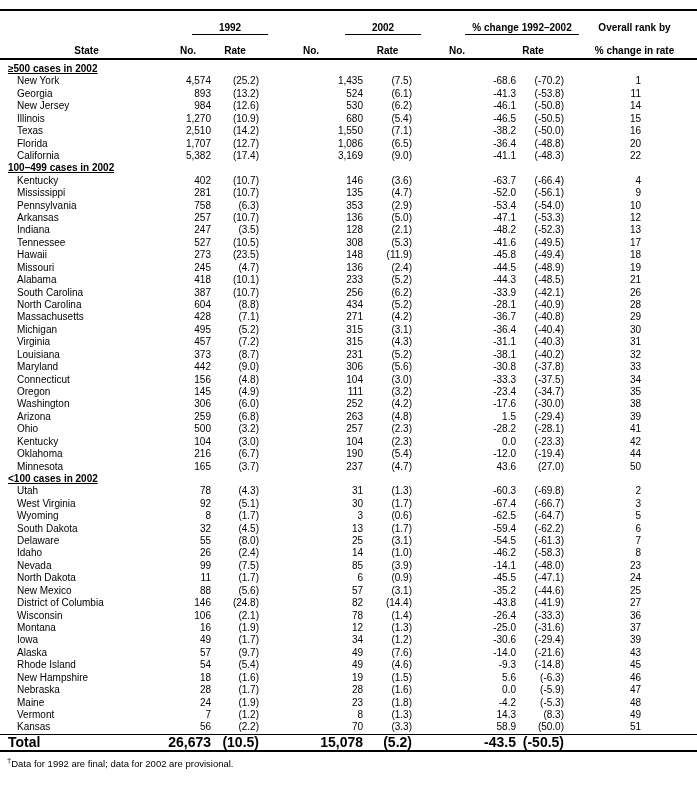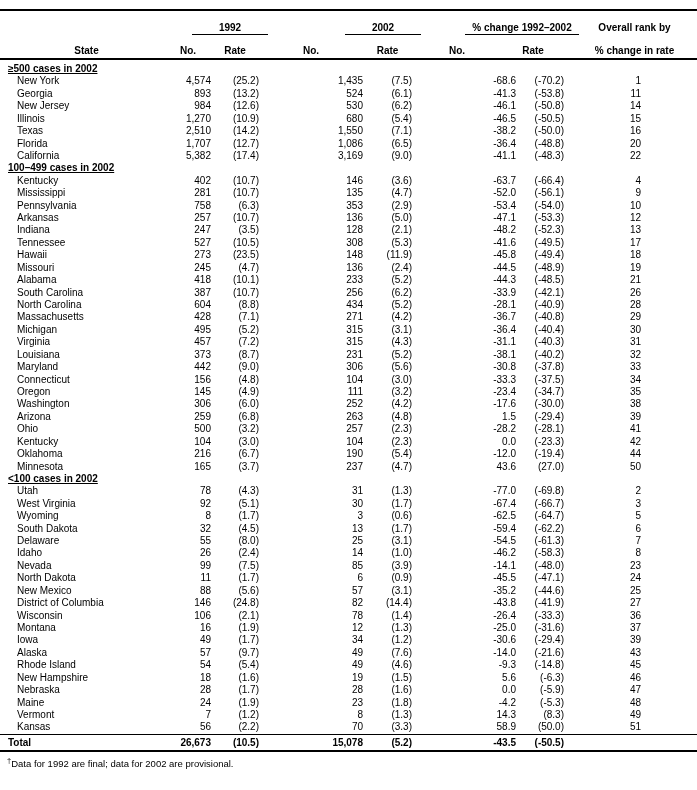--- a/index.html
+++ b/index.html
@@ -39,21 +39,21 @@
   th.rank-h div { line-height:10.5px; white-space:nowrap;margin-top:12px; }
 
   tbody td { font-size:10px; line-height:12.42px; white-space:nowrap; }
   tbody tr:first-child td { padding-top:3px; }
   td.sec { font-weight:bold; text-align:left; padding-left:8px;text-decoration:underline; }
   td.c0 { text-align:left; padding-left:17px; }
   td.c1, td.c2, td.c3, td.c4, td.c5, td.c6 { text-align:right; }
   td.c7 { text-align:right; padding-right:56px; }
 
   tfoot td {
-    font-weight:bold; font-size:10px; line-height:15px;
+    font-weight:bold; font-size:14px; line-height:15px;
     border-top:1.5px solid #000; border-bottom:2px solid #000; white-space:nowrap;
   }
   tfoot td.c0 { text-align:left; padding-left:8px; }
   tfoot td.c1, tfoot td.c2, tfoot td.c3, tfoot td.c4, tfoot td.c5, tfoot td.c6 { text-align:right; }
   tfoot td.c7 { text-align:right; padding-right:56px; }
 
   .footnotes { padding:3px 0 0 7px; font-size:9.5px; line-height:12px; }
   .footnotes sup { font-size:7.5px; }
 </style>
 </head>
@@ -417,21 +417,21 @@
         </tr>
         <tr>
           <td colspan="8" class="sec">&lt;100 cases in 2002</td>
         </tr>
         <tr>
           <td class="c0">Utah</td>
           <td class="c1">78</td>
           <td class="c2">(4.3)</td>
           <td class="c3">31</td>
           <td class="c4">(1.3)</td>
-          <td class="c5">-77.0</td>
+          <td class="c5">-60.3</td>
           <td class="c6">(-69.8)</td>
           <td class="c7">2</td>
         </tr>
         <tr>
           <td class="c0">West Virginia</td>
           <td class="c1">92</td>
           <td class="c2">(5.1)</td>
           <td class="c3">30</td>
           <td class="c4">(1.7)</td>
           <td class="c5">-67.4</td>

